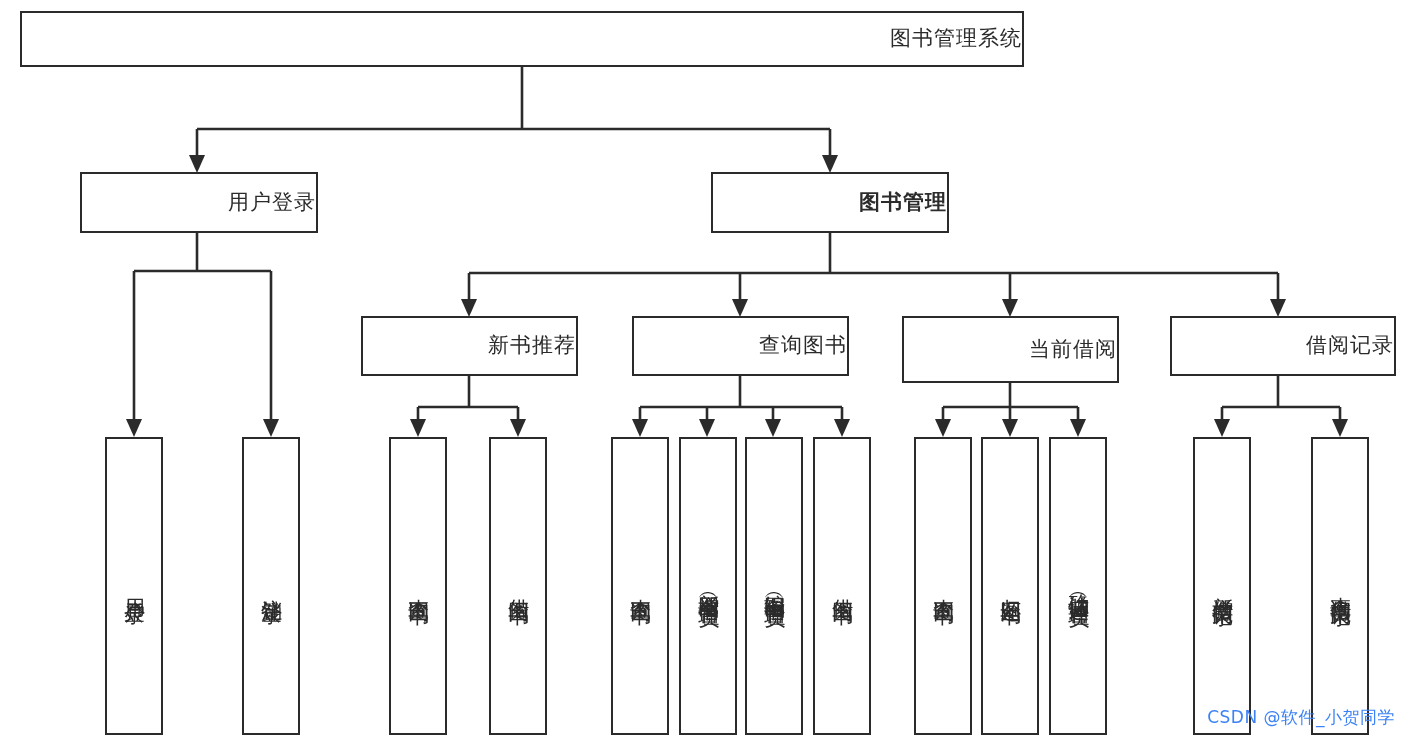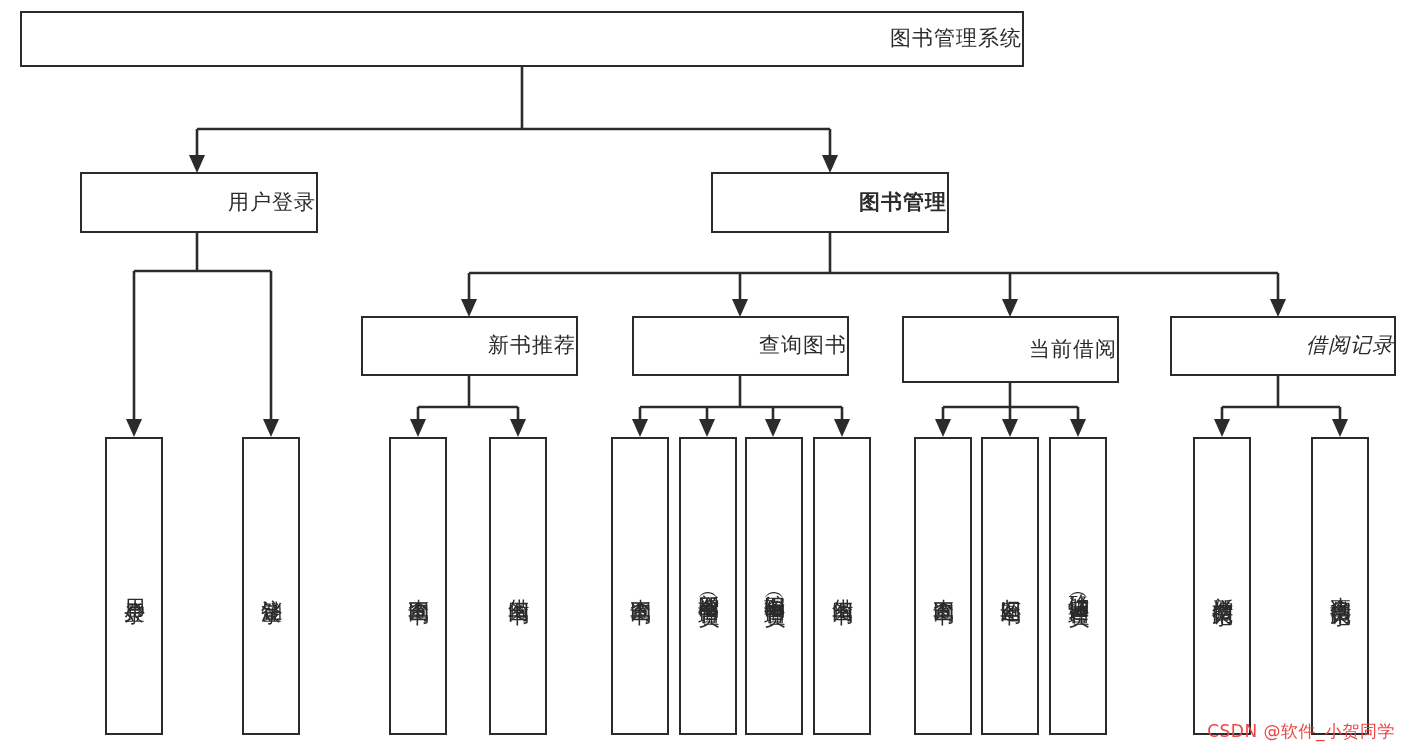--- a/index.html
+++ b/index.html
@@ -46,23 +46,23 @@
   svg#links{
     position:absolute;left:0;top:0;width:1405px;height:747px;
     pointer-events:none;
   }
   .lk{
     fill:none;stroke:#2b2b2b;stroke-width:2.6;
   }
   .ahead{fill:#2b2b2b;}
   #watermark{
     position:absolute;
-    right:10px;bottom:4px;
+    right:10px;bottom:18px;
     font-size:17px;
-    color:#ef4444;
+    color:#3b82f6;
     letter-spacing:0.5px;
     white-space:nowrap;
     user-select:none;
   }
 </style>
 </head>
 <body>
 
 <div id="diagram">
 
@@ -115,21 +115,21 @@
 
   <div class="node h" style="left:361px;top:316px;width:217px;height:60px;">
     <span class="label">新书推荐</span>
   </div>
   <div class="node h" style="left:632px;top:316px;width:217px;height:60px;">
     <span class="label">查询图书</span>
   </div>
   <div class="node h" style="left:902px;top:316px;width:217px;height:67px;">
     <span class="label">当前借阅</span>
   </div>
-  <div class="node h" style="left:1170px;top:316px;width:226px;height:60px;font-style:italic;">
+  <div class="node h" style="left:1170px;top:316px;width:226px;height:60px;">
     <span class="label">借阅记录</span>
   </div>
 
   <div class="node v" style="left:105px;top:437px;width:58px;height:298px;">
     <span class="label">用户登录</span>
   </div>
   <div class="node v" style="left:242px;top:437px;width:58px;height:298px;">
     <span class="label">注销登录</span>
   </div>
 

